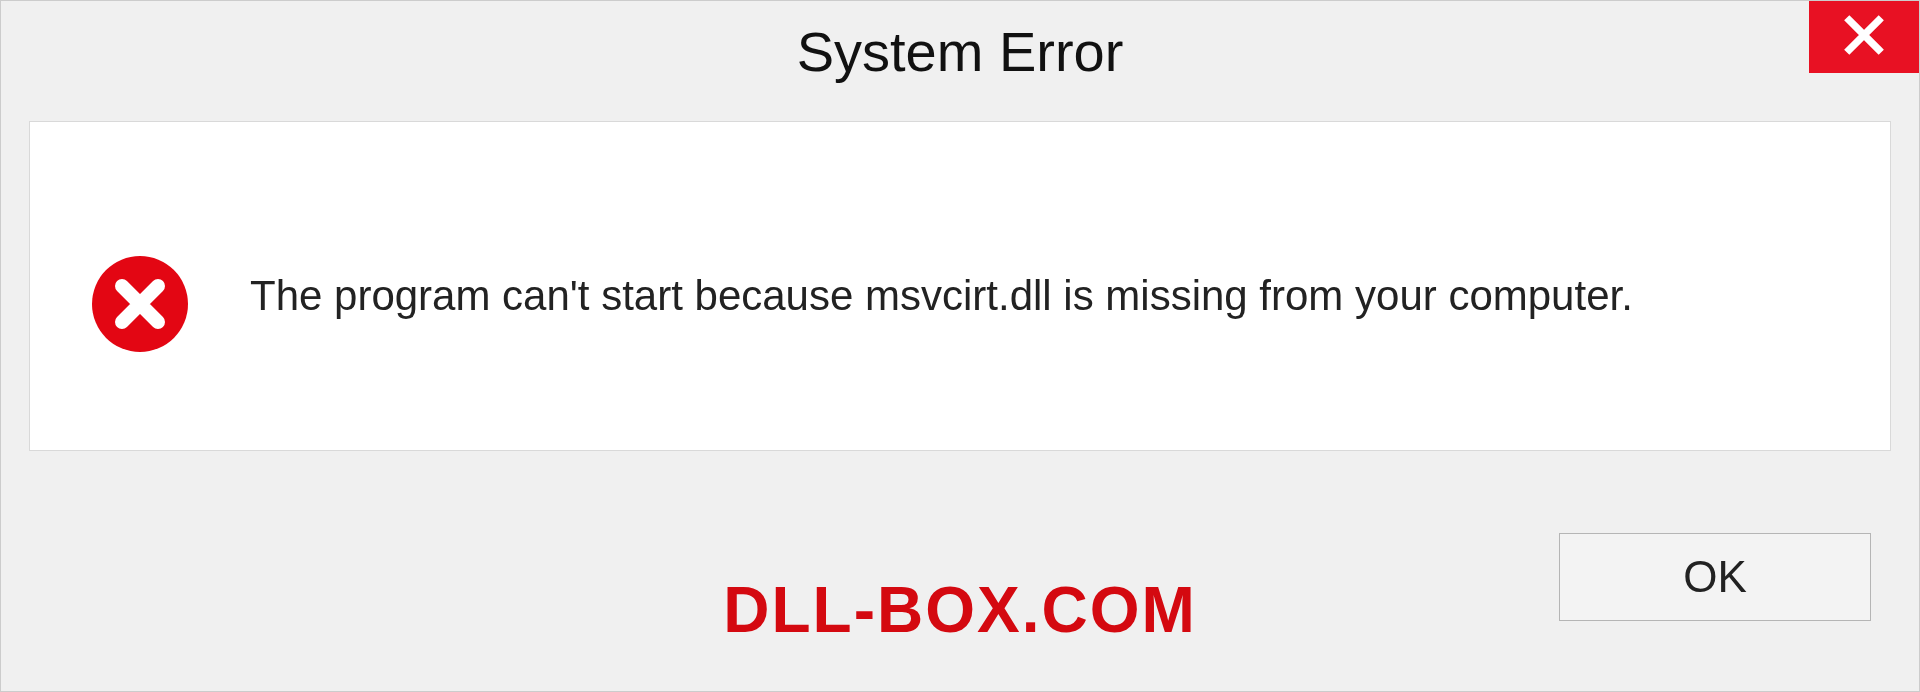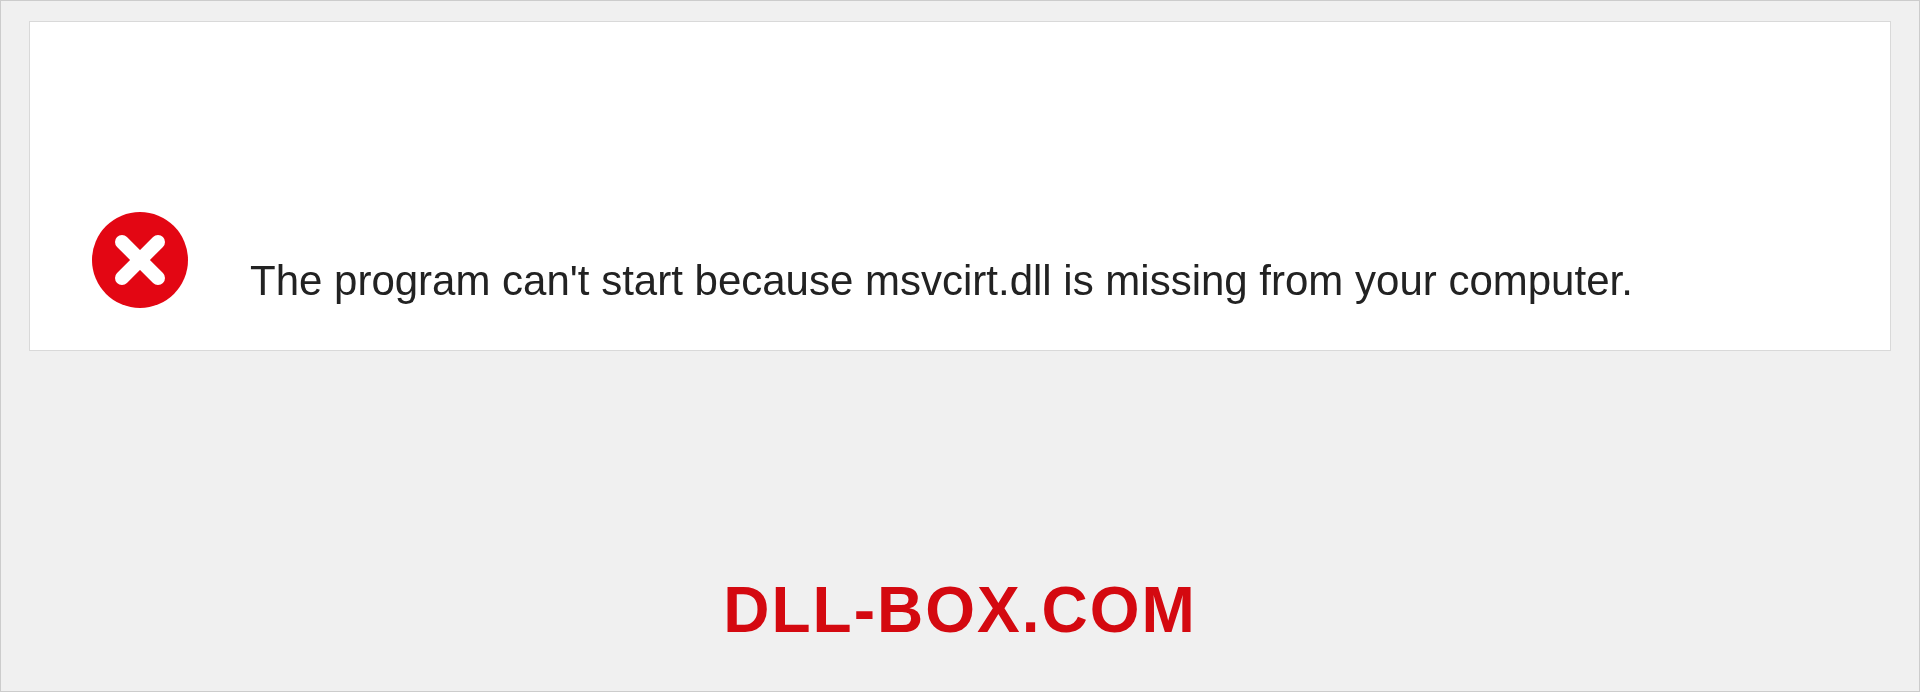--- a/index.html
+++ b/index.html
@@ -51,21 +51,21 @@
     .close-btn svg {
       width: 44px;
       height: 44px;
     }
     .content-panel {
       margin: 20px 28px 0 28px;
       background: #ffffff;
       border: 1px solid #d9d9d9;
       height: 330px;
       display: flex;
-      align-items: flex-end;
+      align-items: center;
       padding: 60px 40px 40px 40px;
     }
     .error-icon {
       flex: 0 0 auto;
       width: 100px;
       height: 100px;
       margin-top: 16px;
       margin-left: 20px;
       margin-right: 60px;
     }
@@ -117,30 +117,41 @@
       cursor: pointer;
       font-family: "Segoe UI", Tahoma, sans-serif;
       margin-bottom: 12px;
     }
   </style>
 </head>
 <body>
 
 <div class="dialog-window">
 
+  <div class="title-bar">
+    <div class="title-text">System Error</div>
+    <div class="close-btn">
+      <span>
+        <svg viewBox="0 0 24 24">
+          <path d="M4 4 L20 20 M20 4 L4 20" stroke="#ffffff" stroke-width="4" stroke-linecap="square" fill="none"></path>
+        </svg>
+      </span>
+    </div>
+  </div>
 
   <div class="content-panel">
     <div class="error-icon">
       <svg viewBox="0 0 100 100">
         <circle cx="50" cy="50" r="48" fill="#e30613"></circle>
         <path d="M32 32 L68 68 M68 32 L32 68" stroke="#ffffff" stroke-width="14" stroke-linecap="round" fill="none"></path>
       </svg>
     </div>
     <div class="message-block">
       <div class="message-text">The program can't start because msvcirt.dll is missing from your computer.</div>
     </div>
   </div>
 
   <div class="footer">
     <div class="branding">DLL-BOX.COM</div>
+    <button class="ok-btn">OK</button>
   </div>
 
 </div>
 
 </body></html>

